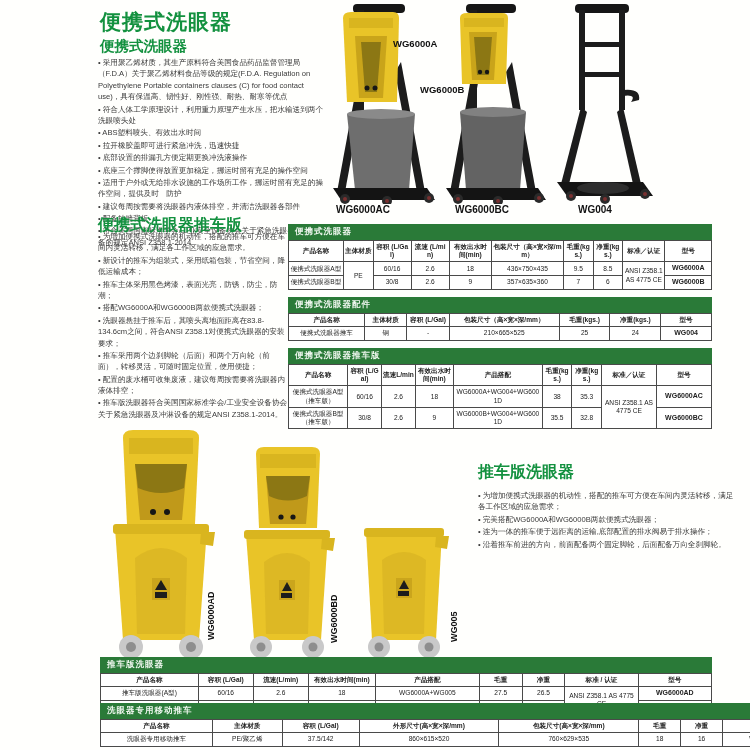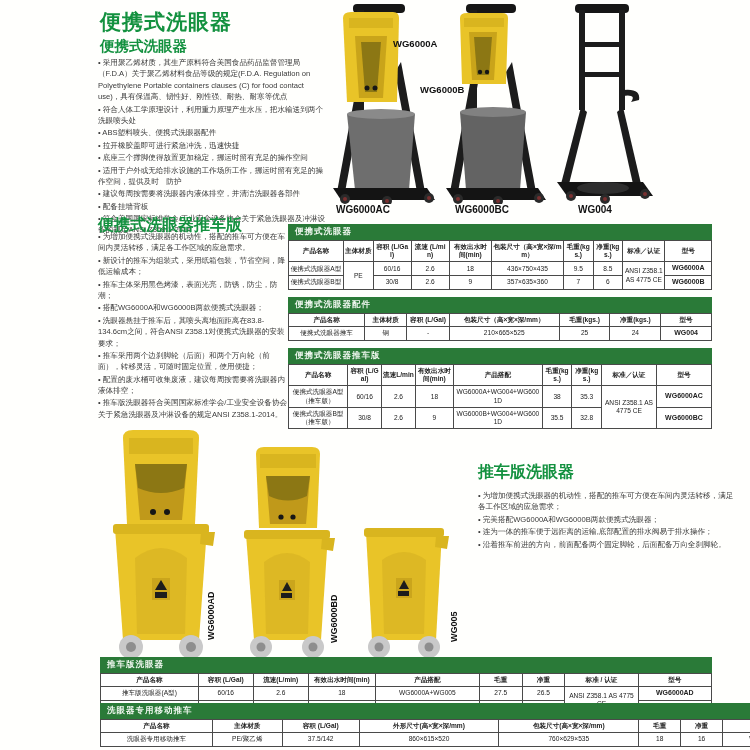--- a/index.html
+++ b/index.html
@@ -27,22 +27,23 @@
 </head>
 <body>
 
 <div id="page">
 
   <div class="abs main-title" style="left:100px;top:8px;">便携式洗眼器</div>
   <div class="abs sec-title" style="left:100px;top:37px;">便携式洗眼器</div>
   <div class="abs bullets" style="left:98px;top:57px;width:228px;">
       <div class="bullet">• 采用聚乙烯材质，其生产原料符合美国食品药品监督管理局（F.D.A）关于聚乙烯材料食品等级的规定(F.D.A. Regulation on Polyethylene Portable containers clauses (C) for food contact use)，具有保温高、韧性好、刚性强、耐热、耐寒等优点</div>
       <div class="bullet">• 符合人体工学原理设计，利用重力原理产生水压，把水输送到两个洗眼喷头处</div>
-      <div class="bullet">• ABS塑料喷头、便携式洗眼器配件</div>
+      <div class="bullet">• ABS塑料喷头、有效出水时间</div>
       <div class="bullet">• 拉开橡胶盖即可进行紧急冲洗，迅速快捷</div>
+      <div class="bullet">• 底部设置的排漏孔方便定期更换冲洗液操作</div>
       <div class="bullet">• 底座三个撑脚使得放置更加稳定，挪运时留有充足的操作空间</div>
       <div class="bullet">• 适用于户外或无给排水设施的工作场所工作，挪运时留有充足的操作空间，提供及时　防护</div>
       <div class="bullet">• 建议每周按需要将洗眼器内液体排空，并清洁洗眼器各部件</div>
       <div class="bullet">• 配备挂墙背板</div>
       <div class="bullet">• 符合美国国家标准学会/工业安全设备协会关于紧急洗眼器及冲淋设备的规定ANSI Z358.1-2014</div>
     </div>
 
   <div class="abs sec-title-lg" style="left:98px;top:215px;">便携式洗眼器推车版</div>
   <div class="abs bullets" style="left:98px;top:231px;width:192px;">
       <div class="bullet">• 为增加便携式洗眼器的机动性，搭配的推车可方便在车间内灵活转移，满足各工作区域的应急需求。</div>

